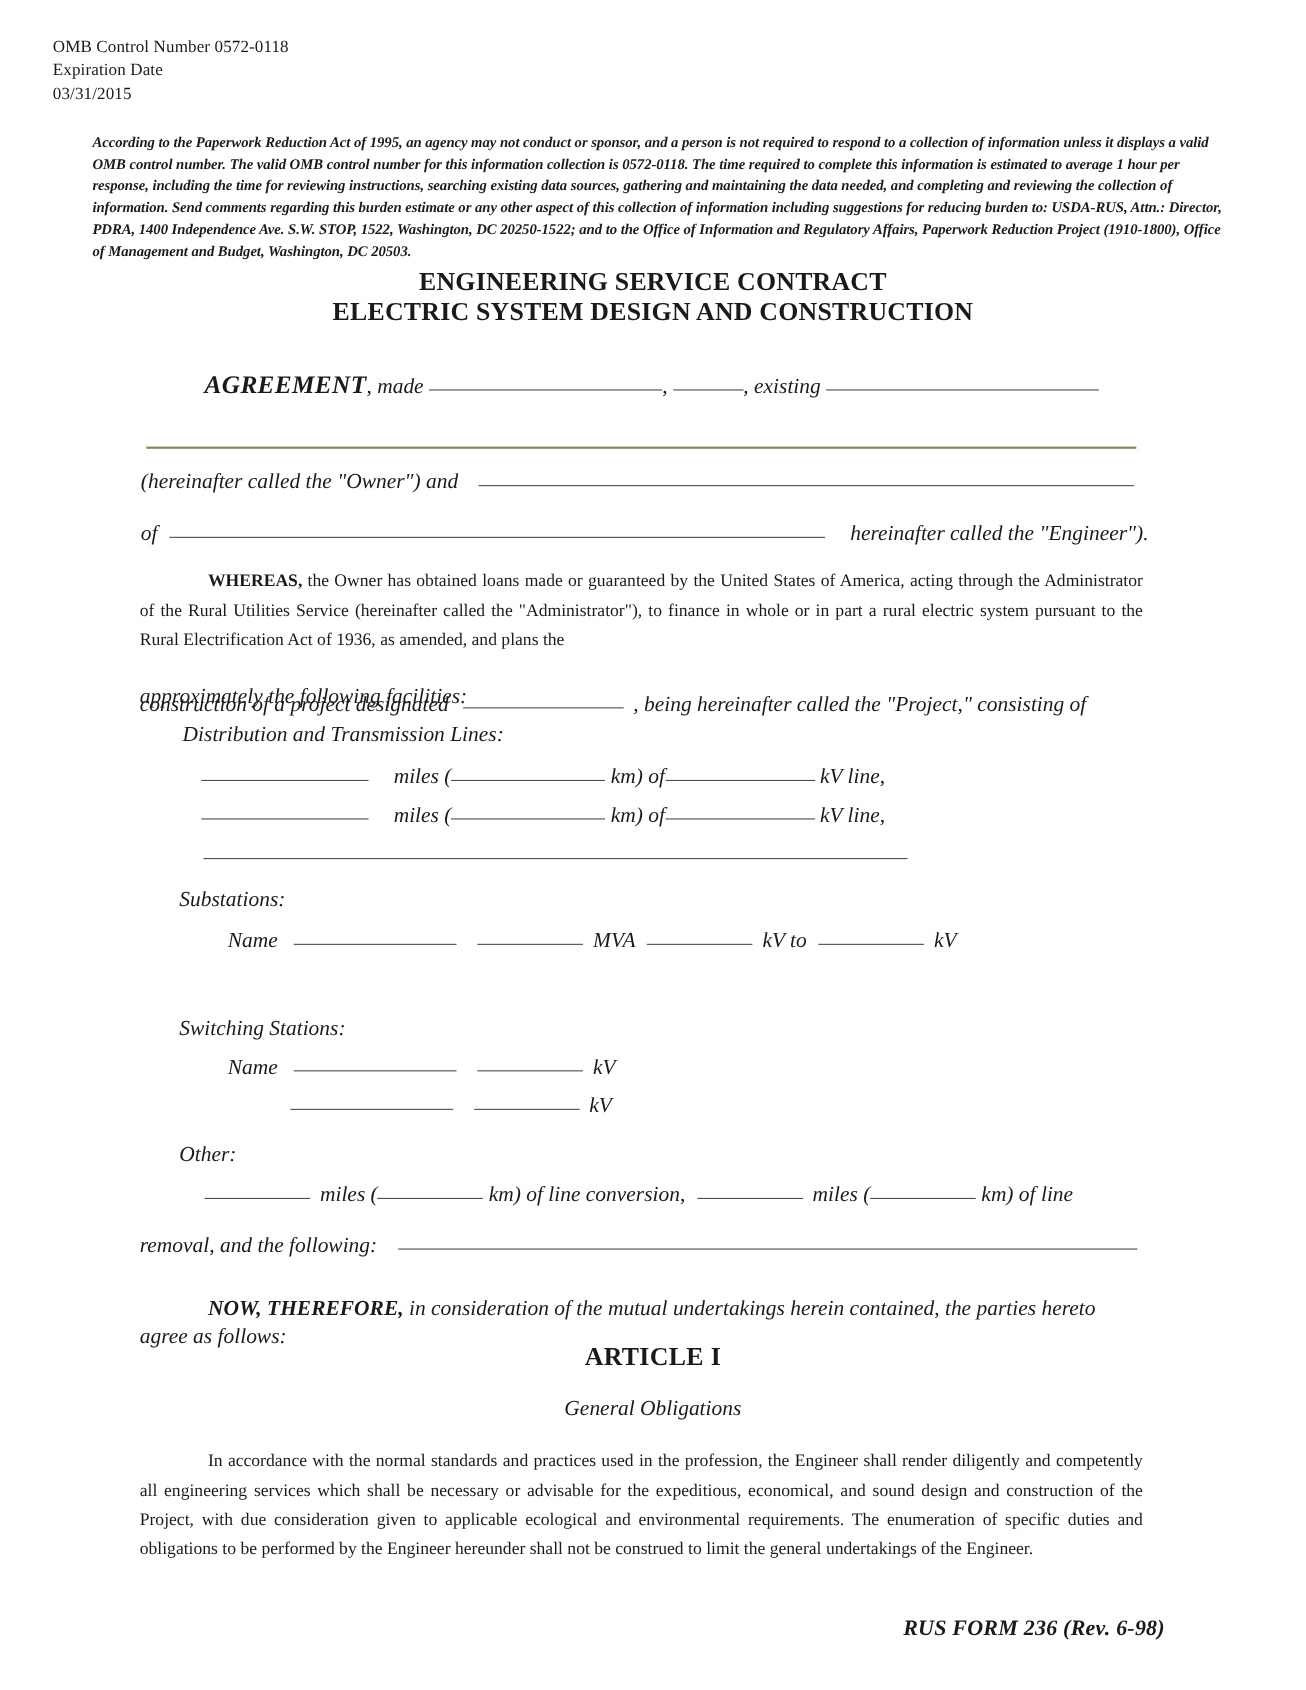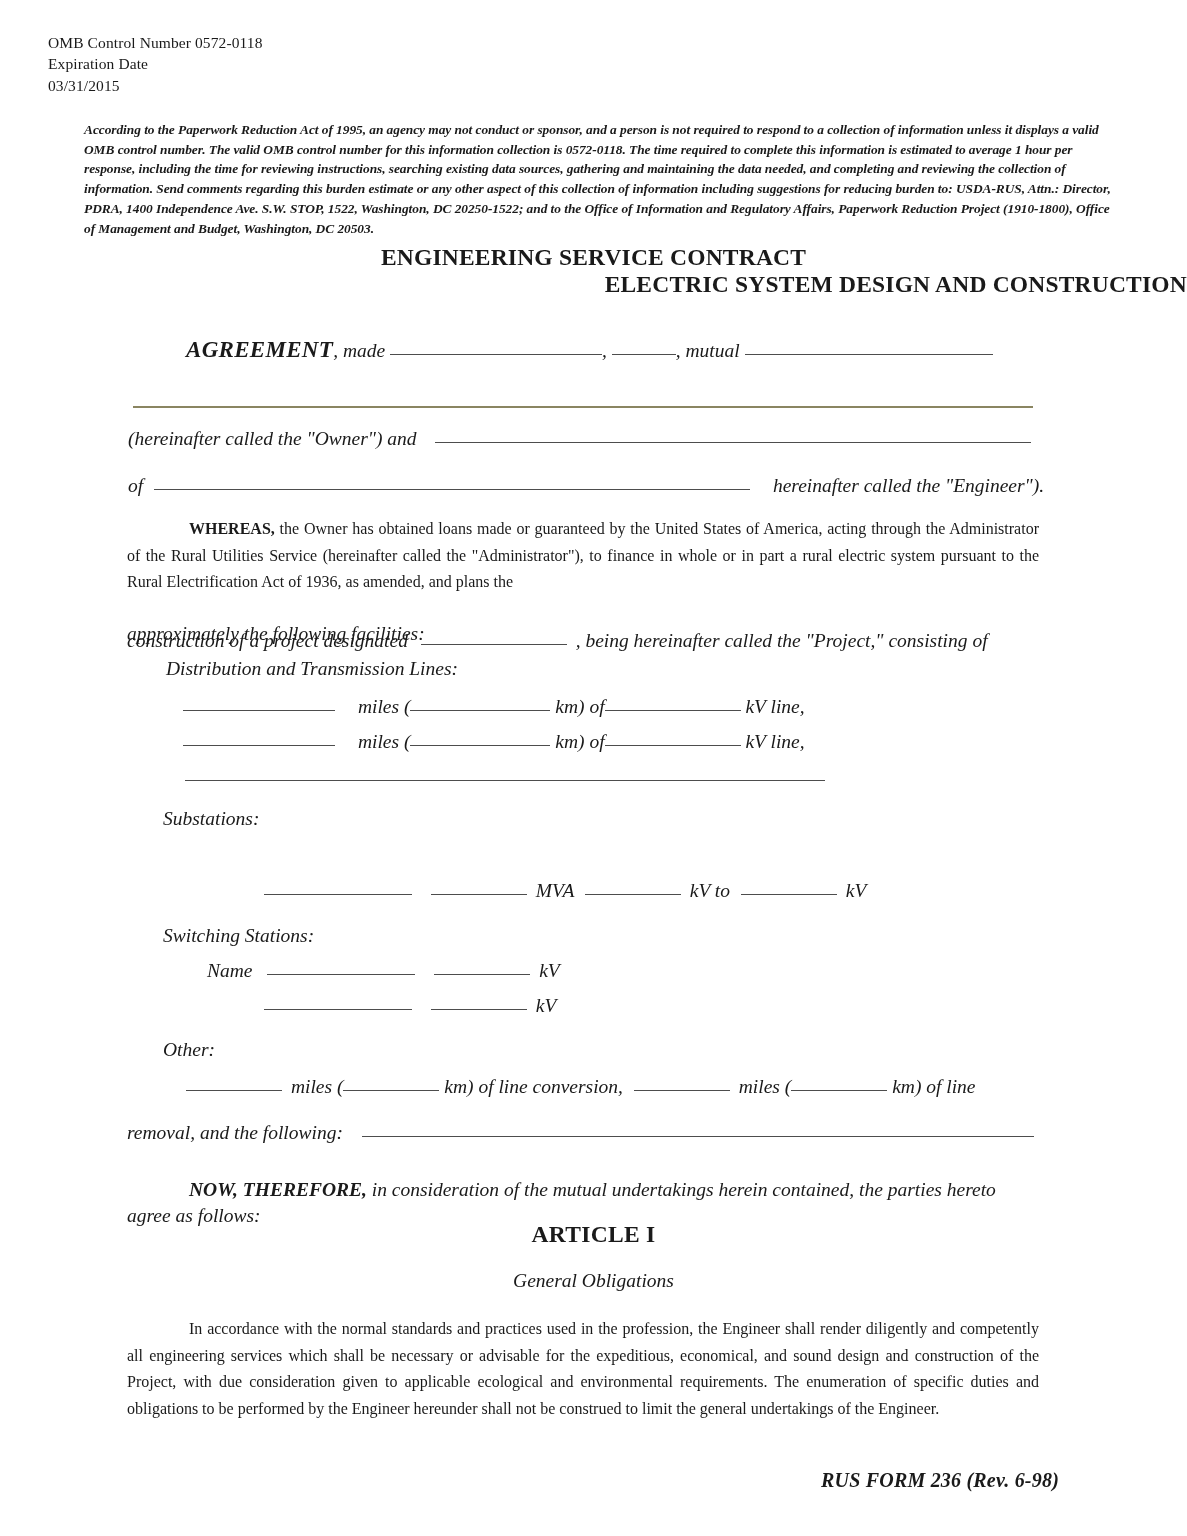--- a/index.html
+++ b/index.html
@@ -50,21 +50,21 @@
   
   .title1, .title2 {
     position: absolute;
     left: 0; right: 0;
     text-align: center;
     font-weight: bold;
     font-size: 23.5px;
     letter-spacing: .2px;
   }
   .title1 { top: 244px; }
-  .title2 { top: 271px; text-align: right; }
+  .title2 { top: 271px; }
 
   
   .body-line {
     position: absolute;
     font-style: italic;
     font-size: 19.5px;
     line-height: 1.42;
     white-space: nowrap;
   }
   .para {
@@ -159,21 +159,21 @@
   </div>
 
   <div class="pra">According to the Paperwork Reduction Act of 1995, an agency may not conduct or sponsor, and a person is not required to respond to a collection of information unless it  displays a valid OMB control number. The valid OMB control number for this information collection is 0572-0118. The time required to complete this  information is estimated to average 1 hour per response, including the time for reviewing instructions, searching existing data sources, gathering and  maintaining the data needed, and completing and reviewing the collection of information. Send comments regarding this burden estimate or any other aspect of this collection of information including suggestions for reducing burden to:  USDA-RUS, Attn.: Director, PDRA, 1400 Independence Ave. S.W. STOP, 1522, Washington, DC 20250-1522; and to the Office of Information and Regulatory Affairs, Paperwork Reduction Project (1910-1800), Office of Management and Budget, Washington, DC 20503.</div>
 
   <div class="title1">ENGINEERING SERVICE CONTRACT</div>
   <div class="title2">ELECTRIC SYSTEM DESIGN AND CONSTRUCTION</div>
 
   <div class="body-line agreement">
     <span class="big">AGREEMENT</span><span>, made</span>
     <span class="rule" style="width:212px;"></span><span>,</span>
-    <span class="rule" style="width:64px;"></span><span>, mutual</span>
+    <span class="rule" style="width:64px;"></span><span>, existing</span>
     <span class="rule" style="width:248px;"></span>
   </div>
 
   <hr class="hr-olive" style="left:133px; top:406px; width:900px;">
 
   <div class="body-line" style="left:128px; top:425px;">
     <span>(hereinafter called the "Owner") and</span>
     <span class="rule" style="width:596px; margin-left:14px;"></span>
   </div>
 
@@ -207,30 +207,31 @@
     <span class="rule" style="width:152px;"></span>
     <span style="margin-left:18px;">miles (</span><span class="rule" style="width:140px;"></span>
     <span>km) of</span><span class="rule" style="width:136px;"></span>
     <span>kV line,</span>
   </div>
 
   <hr class="hr-abs" style="left:185px; top:780px; width:640px;">
 
   <div class="sect-head" style="left:163px; top:808px;">Substations:</div>
 
-
-  <div class="body-line" style="left:264px; top:877px;">
-    <span class="rule" style="width:148px;"></span>
+  <div class="body-line" style="left:207px; top:842px;">
+    <span>Name</span>
+    <span class="rule" style="width:148px; margin-left:10px;"></span>
     <span class="rule" style="width:96px; margin-left:14px;"></span>
     <span style="margin-left:4px;">MVA</span>
     <span class="rule" style="width:96px; margin-left:6px;"></span>
     <span style="margin-left:4px;">kV to</span>
     <span class="rule" style="width:96px; margin-left:6px;"></span>
     <span style="margin-left:4px;">kV</span>
   </div>
+
 
   <div class="sect-head" style="left:163px; top:925px;">Switching Stations:</div>
 
   <div class="body-line" style="left:207px; top:957px;">
     <span>Name</span>
     <span class="rule" style="width:148px; margin-left:10px;"></span>
     <span class="rule" style="width:96px; margin-left:14px;"></span>
     <span style="margin-left:4px;">kV</span>
   </div>
 

